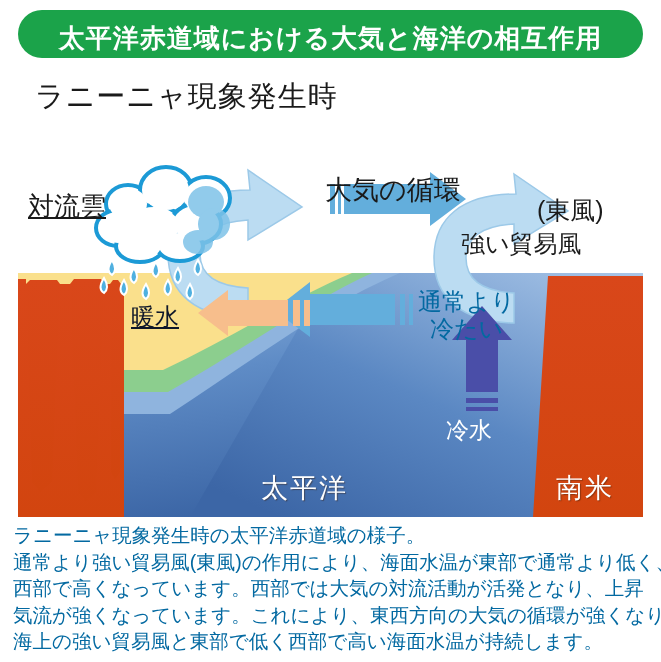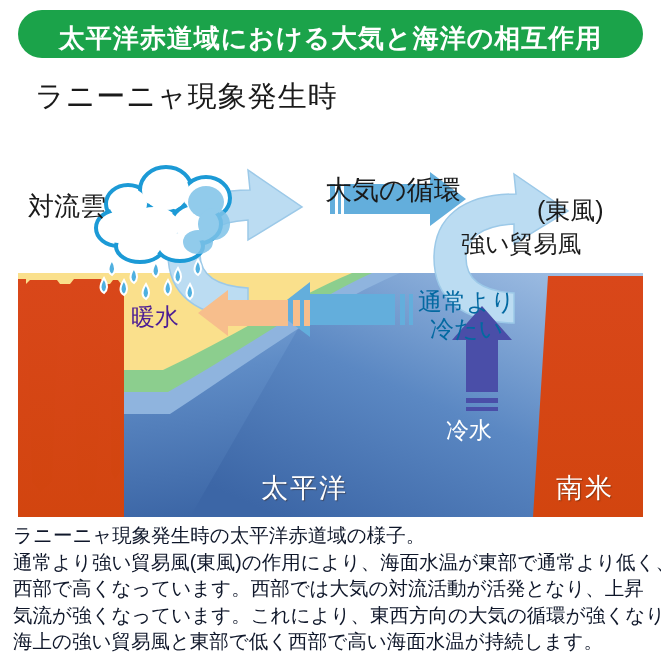--- a/index.html
+++ b/index.html
@@ -66,20 +66,21 @@
     top: 20px;
     font-size: 29px;
     color: #1a1a1a;
     letter-spacing: 1px;
   }
   .lbl-cloud {
     left: 28px;
     top: 131px;
     font-size: 26px;
     color: #1a1a1a;
+    text-decoration: underline;
   }
   .lbl-circ {
     left: 325px;
     top: 115px;
     font-size: 27px;
     color: #1a1a1a;
   }
   .lbl-east {
     left: 537px;
     top: 136px;
@@ -89,21 +90,22 @@
   .lbl-trade {
     left: 461px;
     top: 170px;
     font-size: 24px;
     color: #1a1a1a;
   }
   .lbl-warm {
     left: 131px;
     top: 243px;
     font-size: 24px;
-    color: #4c1d95;
+    color: #0f172a;
+    text-decoration: underline;
   }
   .lbl-colder {
     left: 418px;
     top: 227px;
     font-size: 24px;
     color: #0369a1;
     line-height: 1.12;
     text-align: center;
   }
   .lbl-cold {
@@ -124,21 +126,21 @@
   .geo-samerica  { left: 556px; top: 408px; letter-spacing: 2px; }
 
   
   .caption {
     position: absolute;
     left: 13px;
     top: 522px;
     width: 645px;
     font-size: 19.5px;
     line-height: 1.36;
-    color: #0f172a;
+    color: #0369a1;
     letter-spacing: 0px;
   }
   .caption p {
     margin: 0;
     white-space: nowrap;
   }
 </style>
 </head>
 <body>
 

